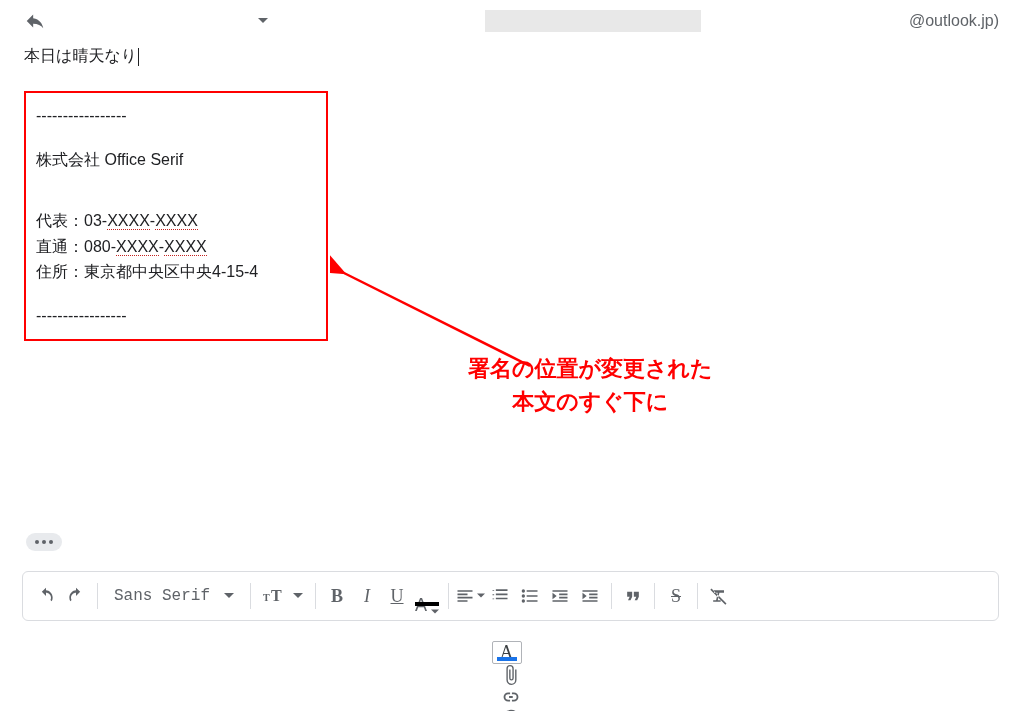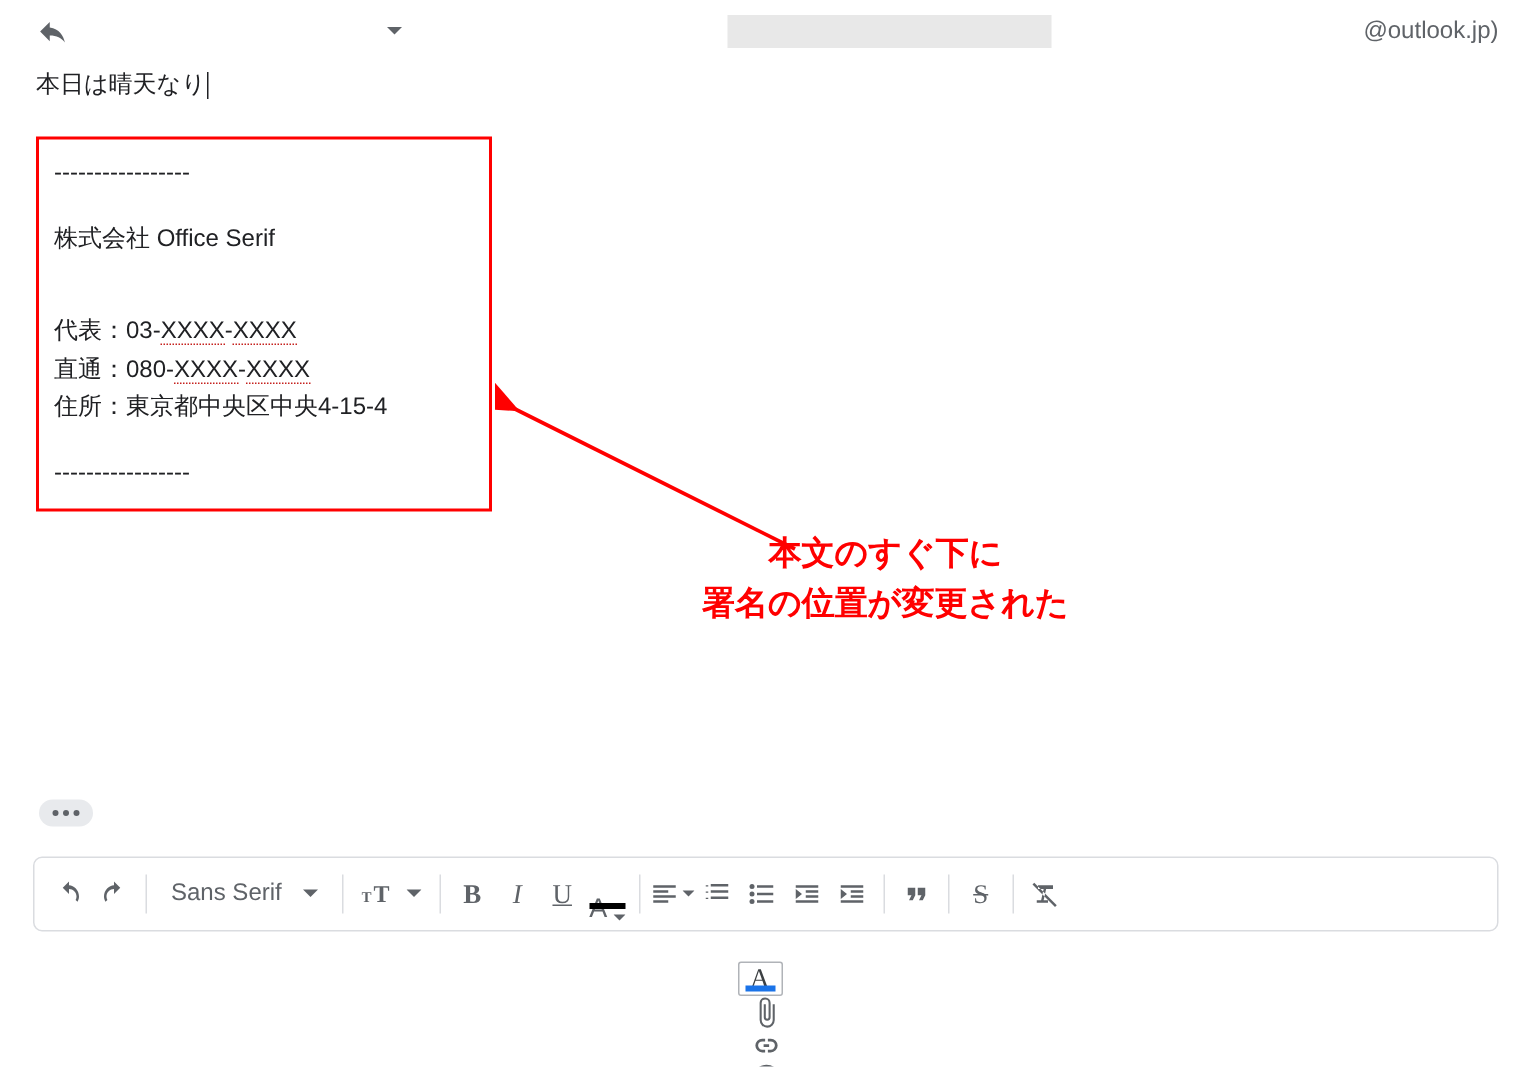--- a/index.html
+++ b/index.html
@@ -143,20 +143,21 @@
     margin: 0 6px;
   }
   .tb-font {
     display: flex;
     align-items: center;
     padding: 0 10px;
     color: #5f6368;
     font-size: 16px;
     cursor: pointer;
     height: 40px;
+    font-family: Liberation Mono, monospace;
   }
   .tb-font .fcaret { margin-left: 14px; }
   .tb-size {
     display: flex;
     align-items: center;
     padding: 0 6px;
     color: #5f6368;
     cursor: pointer;
   }
   .tb-size .scaret { margin-left: 6px; }
@@ -302,22 +303,22 @@
   <svg width="260" height="160">
     <defs>
       <marker id="arrowhead" markerWidth="12" markerHeight="12" refX="2" refY="5" orient="auto">
         <path d="M0,5 L12,0 L12,10 z" fill="#ff0000"></path>
       </marker>
     </defs>
     <line x1="200" y1="132" x2="12" y2="38" stroke="#ff0000" stroke-width="2.5" marker-end="url(#arrowhead)"></line>
   </svg>
 </div>
 <div class="annotation-text">
+  <div>署名の位置が変更された</div>
   <div>本文のすぐ下に</div>
-  <div>署名の位置が変更された</div>
 </div>
 
 <div class="quoted-toggle">
   <svg width="20" height="6" viewBox="0 0 20 6" fill="#5f6368">
     <circle cx="3" cy="3" r="2"></circle>
       <circle cx="10" cy="3" r="2"></circle>
       <circle cx="17" cy="3" r="2"></circle>
   </svg>
 </div>
 

